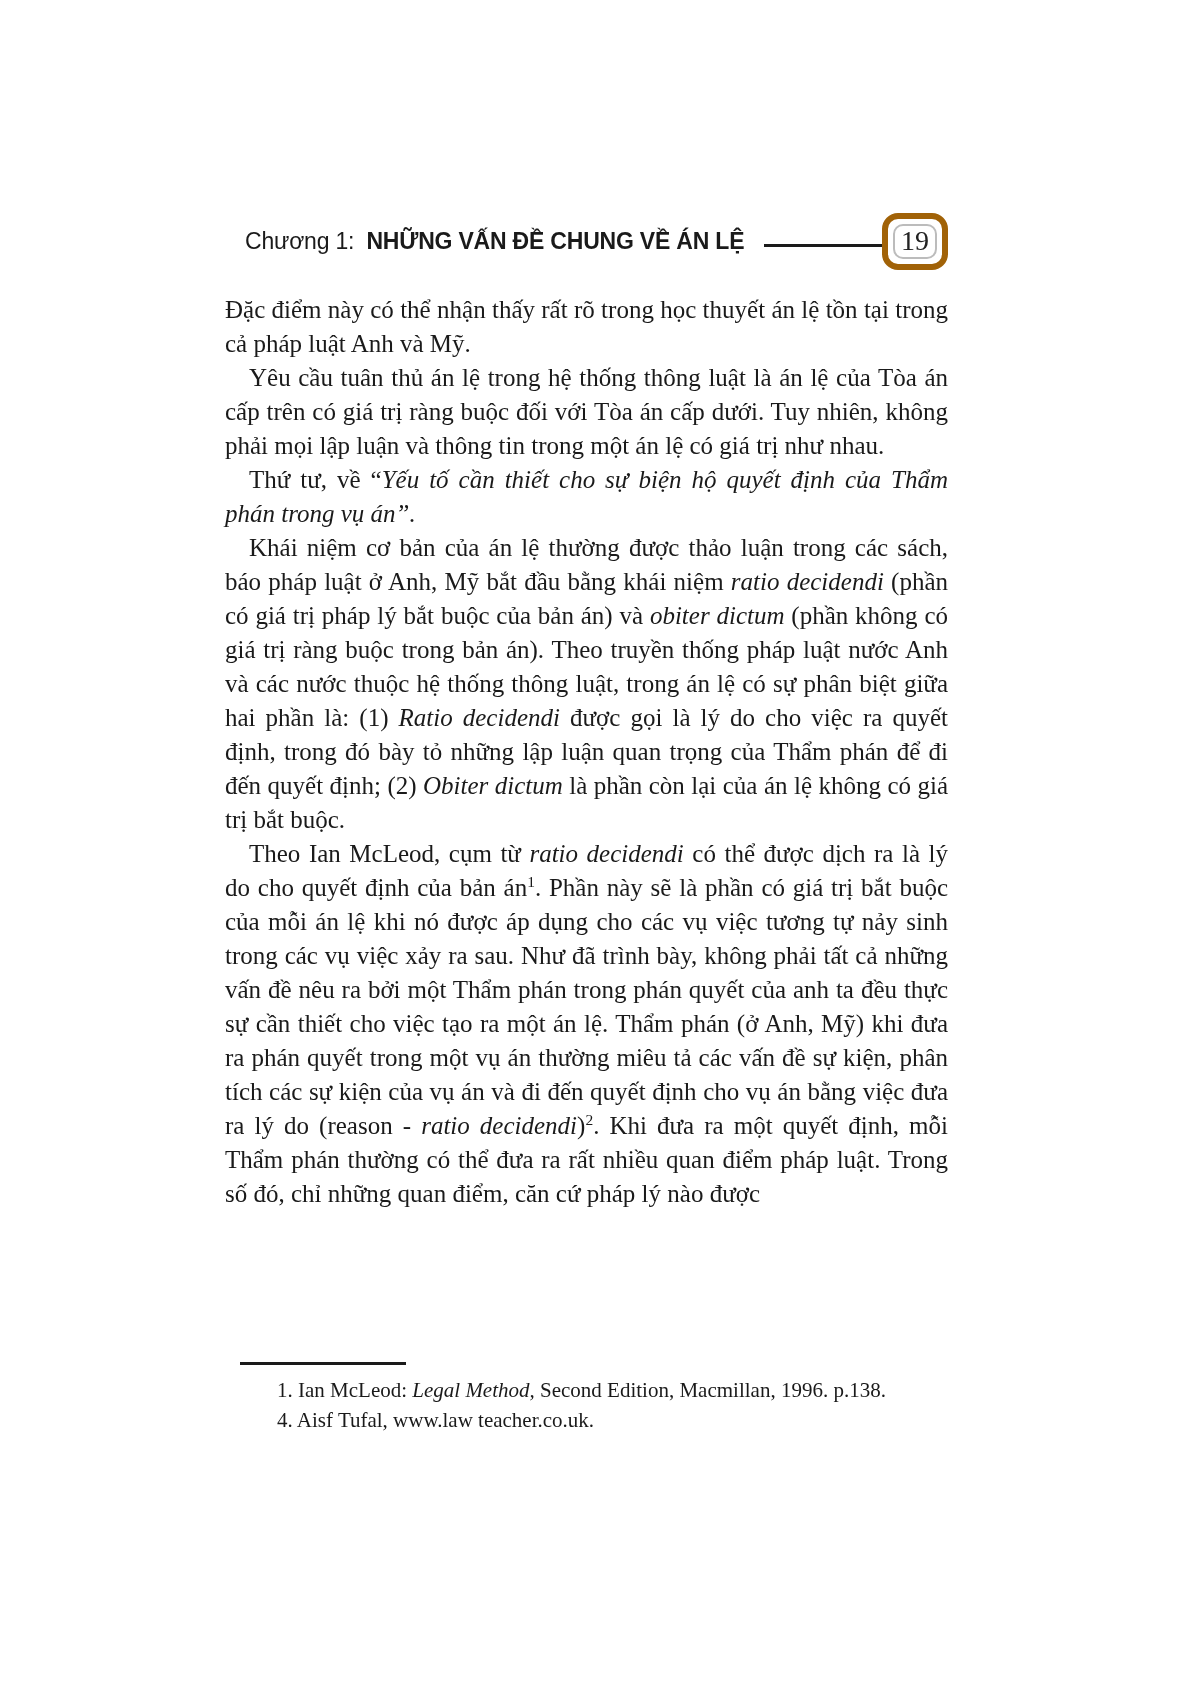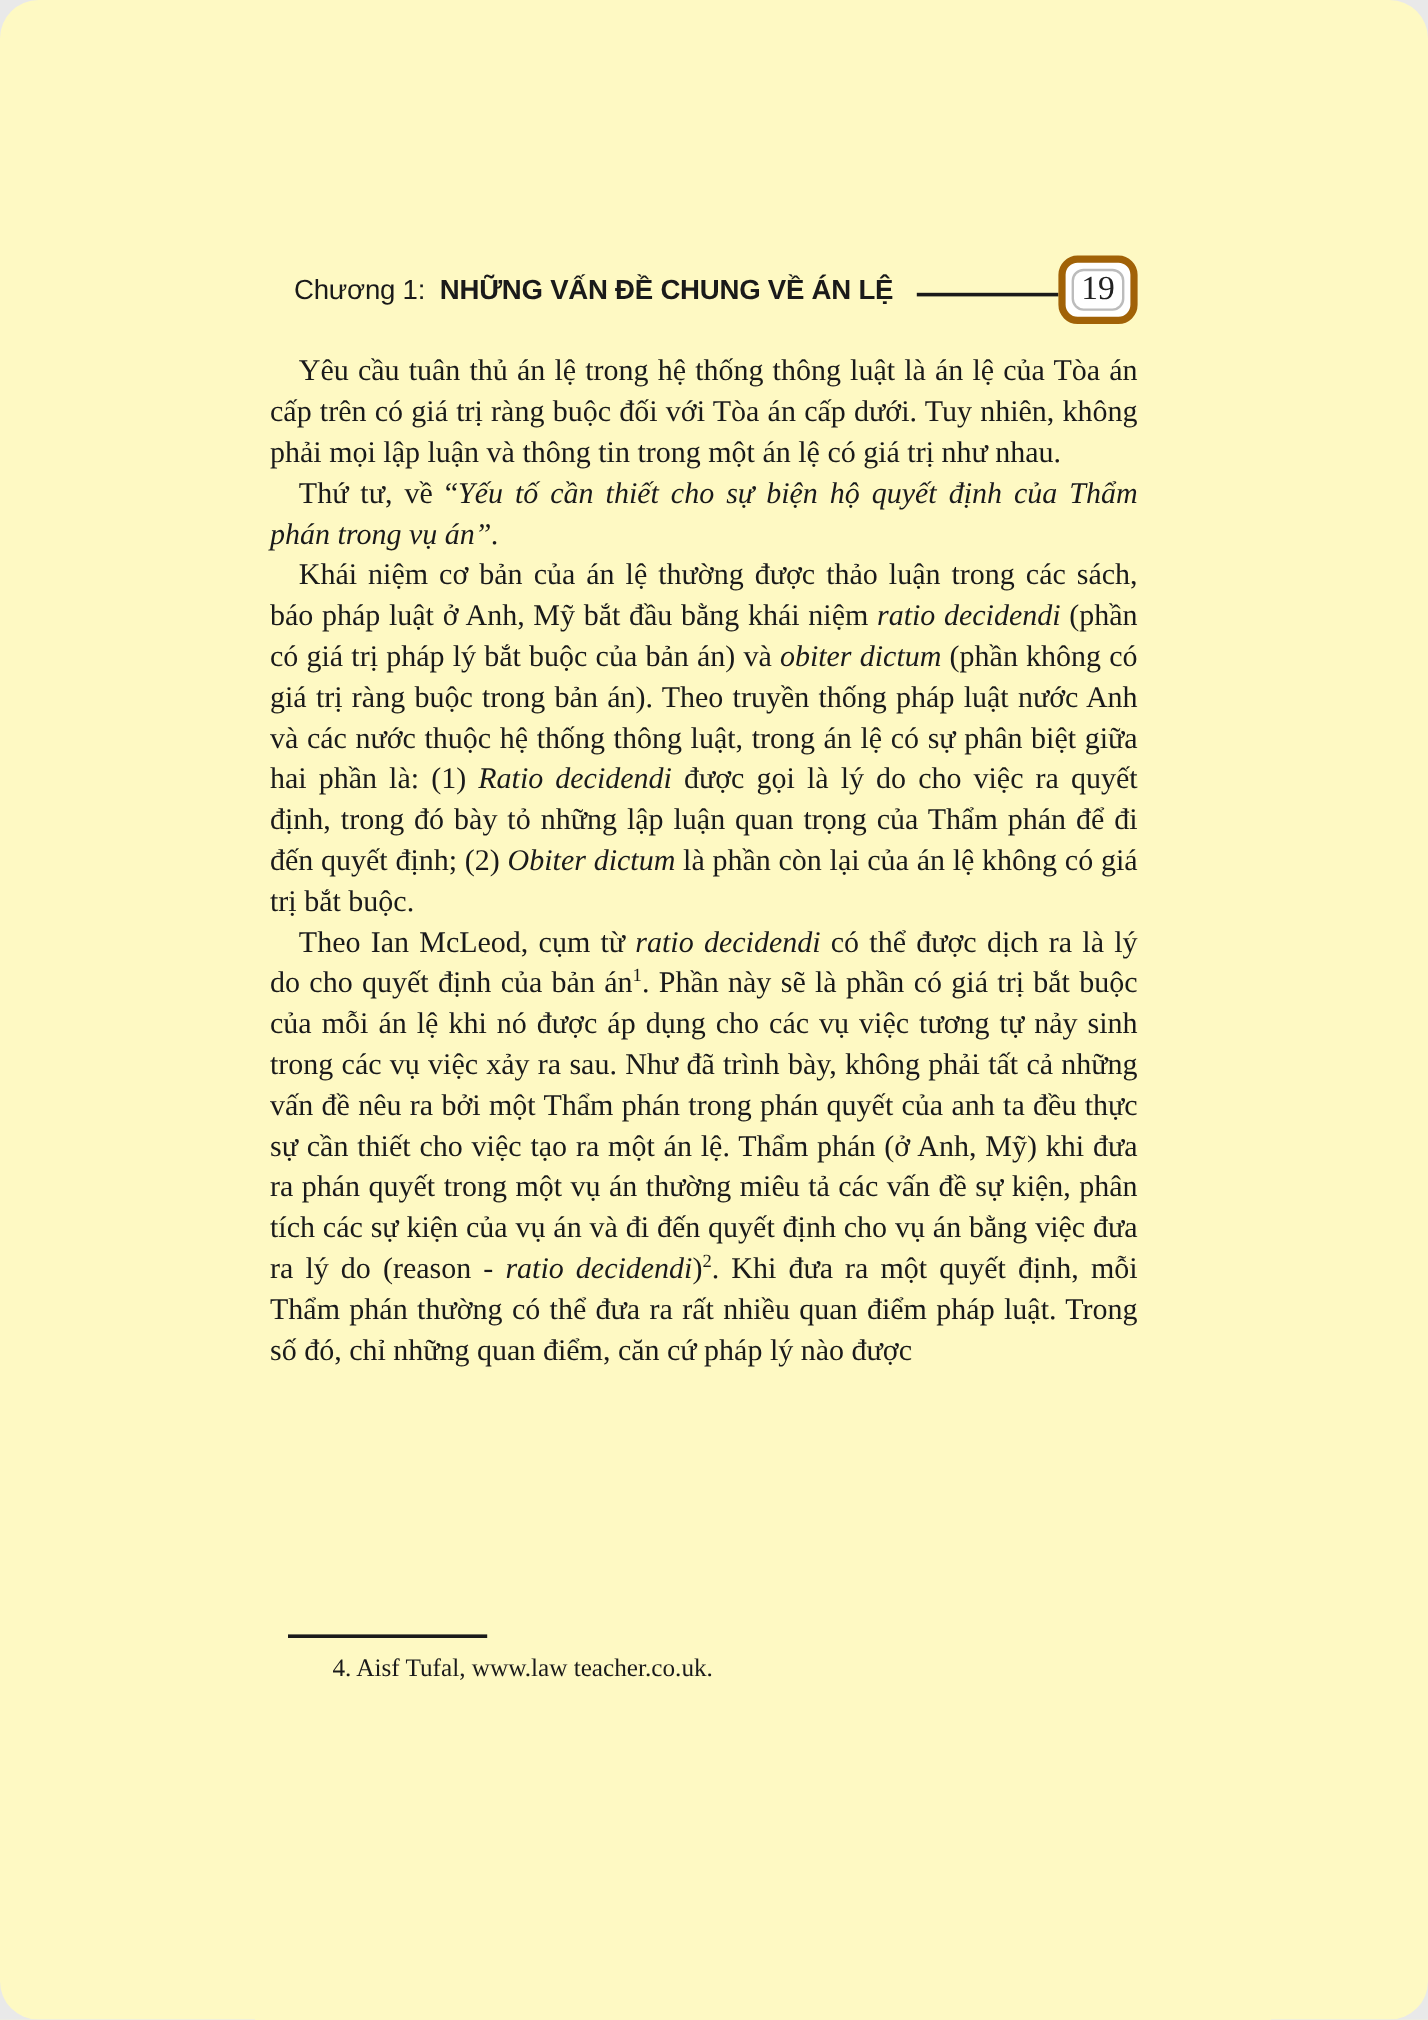--- a/index.html
+++ b/index.html
@@ -1,24 +1,23 @@
 <!DOCTYPE html>
 <html><head>
 <meta charset="utf-8">
 <style>
   html,body{margin:0;padding:0;background:#e9e9e9;}
   .page{
     position:relative;
     width:1190px;height:1683px;
     margin:0 auto;
-    background:#fef9c3;
+    background:#ffffff;
     color:#1a1a1a;
     font-family:"Liberation Serif","DejaVu Serif",serif;
     overflow:hidden;
-    border-radius:32px;
   }
   
   .header{
     position:absolute;left:245px;top:212px;width:703px;height:58px;
     display:flex;align-items:center;
   }
   .header-text{
     font-family:"Liberation Sans","DejaVu Sans",sans-serif;
     font-size:23px;white-space:nowrap;letter-spacing:-0.2px;
   }
@@ -66,24 +65,26 @@
       <span class="ch-prefix">Chương 1:</span>
       <span class="ch-title">NHỮNG VẤN ĐỀ CHUNG VỀ ÁN LỆ</span>
     </div>
     <div class="header-rule"></div>
     <div class="pagenum-outer">
       <div class="pagenum-inner">19</div>
     </div>
   </div>
 
   <div class="body">
+    <p class="para"><span>Đặc điểm này có thể nhận thấy rất rõ trong học thuyết án lệ tồn tại trong cả pháp luật Anh và Mỹ.</span></p>
     <p class="para indent"><span>Yêu cầu tuân thủ án lệ trong hệ thống thông luật là án lệ của Tòa án cấp trên có giá trị ràng buộc đối với Tòa án cấp dưới. Tuy nhiên, không phải mọi lập luận và thông tin trong một án lệ có giá trị như nhau.</span></p>
     <p class="para indent"><span>Thứ tư, về “</span><i>Yếu tố cần thiết cho sự biện hộ quyết định của Thẩm phán trong vụ án”.</i></p>
     <p class="para indent"><span>Khái niệm cơ bản của án lệ thường được thảo luận trong các sách, báo pháp luật ở Anh, Mỹ bắt đầu bằng khái niệm </span><i>ratio decidendi</i><span> (phần có giá trị pháp lý bắt buộc của bản án) và </span><i>obiter dictum</i><span> (phần không có giá trị ràng buộc trong bản án). Theo truyền thống pháp luật nước Anh và các nước thuộc hệ thống thông luật, trong án lệ có sự phân biệt giữa hai phần là: (1) </span><i>Ratio decidendi</i><span> được gọi là lý do cho việc ra quyết định, trong đó bày tỏ những lập luận quan trọng của Thẩm phán để đi đến quyết định; (2) </span><i>Obiter dictum</i><span> là phần còn lại của án lệ không có giá trị bắt buộc.</span></p>
     <p class="para indent"><span>Theo Ian McLeod, cụm từ </span><i>ratio decidendi</i><span> có thể được dịch ra là lý do cho quyết định của bản án</span><sup>1</sup><span>. Phần này sẽ là phần có giá trị bắt buộc của mỗi án lệ khi nó được áp dụng cho các vụ việc tương tự nảy sinh trong các vụ việc xảy ra sau. Như đã trình bày, không phải tất cả những vấn đề nêu ra bởi một Thẩm phán trong phán quyết của anh ta đều thực sự cần thiết cho việc tạo ra một án lệ. Thẩm phán (ở Anh, Mỹ) khi đưa ra phán quyết trong một vụ án thường miêu tả các vấn đề sự kiện, phân tích các sự kiện của vụ án và đi đến quyết định cho vụ án bằng việc đưa ra lý do (reason - </span><i>ratio decidendi</i><span>)</span><sup>2</sup><span>. Khi đưa ra một quyết định, mỗi Thẩm phán thường có thể đưa ra rất nhiều quan điểm pháp luật. Trong số đó, chỉ những quan điểm, căn cứ pháp lý nào được</span></p>
   </div>
 
   <div class="footnotes">
     <div class="fn-rule"></div>
+    <p class="fn"><span>1. Ian McLeod: </span><i>Legal Method,</i><span> Second Edition, Macmillan, 1996. p.138.</span></p>
     <p class="fn"><span>4. Aisf Tufal, www.law teacher.co.uk.</span></p>
   </div>
 
 </div>
 
 </body></html>

